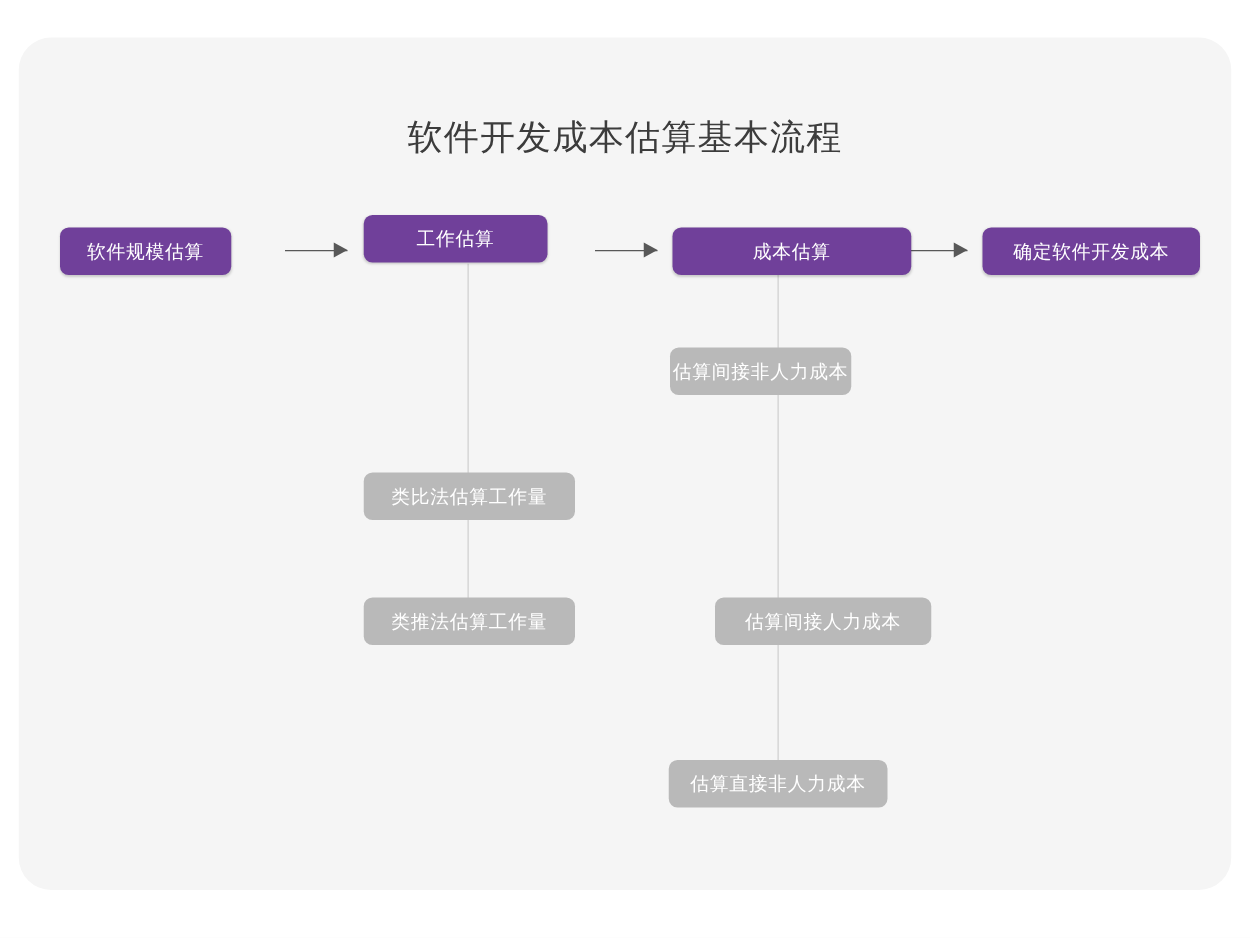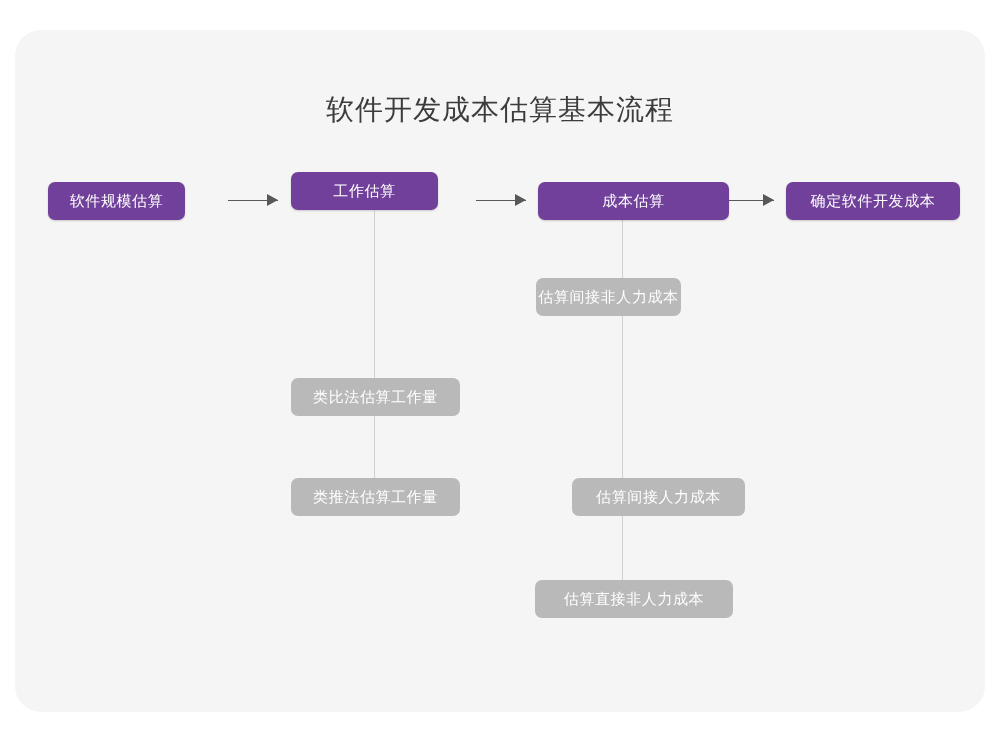--- a/index.html
+++ b/index.html
@@ -125,17 +125,17 @@
 
   <div class="node primary" style="left:48px; top:182px; width:137px;">软件规模估算</div>
 
   <div class="node primary" style="left:291px; top:172px; width:147px;">工作估算</div>
   <div class="node sub" style="left:291px; top:378px; width:169px;">类比法估算工作量</div>
   <div class="node sub" style="left:291px; top:478px; width:169px;font-family:Liberation Mono, monospace;">类推法估算工作量</div>
 
   <div class="node primary" style="left:538px; top:182px; width:191px;">成本估算</div>
   <div class="node sub" style="left:536px; top:278px; width:145px;">估算间接非人力成本</div>
   <div class="node sub" style="left:536px; top:478px; width:173px;margin-left:36px;">估算间接人力成本</div>
-  <div class="node sub" style="left:535px; top:580px; width:198px;">估算直接非人力成本</div>
+  <div class="node sub" style="left:535px; top:608px; width:175px;">估算直接非人力成本</div>
 
   <div class="node primary" style="left:786px; top:182px; width:174px;">确定软件开发成本</div>
 
 </div>
 
 </body></html>

